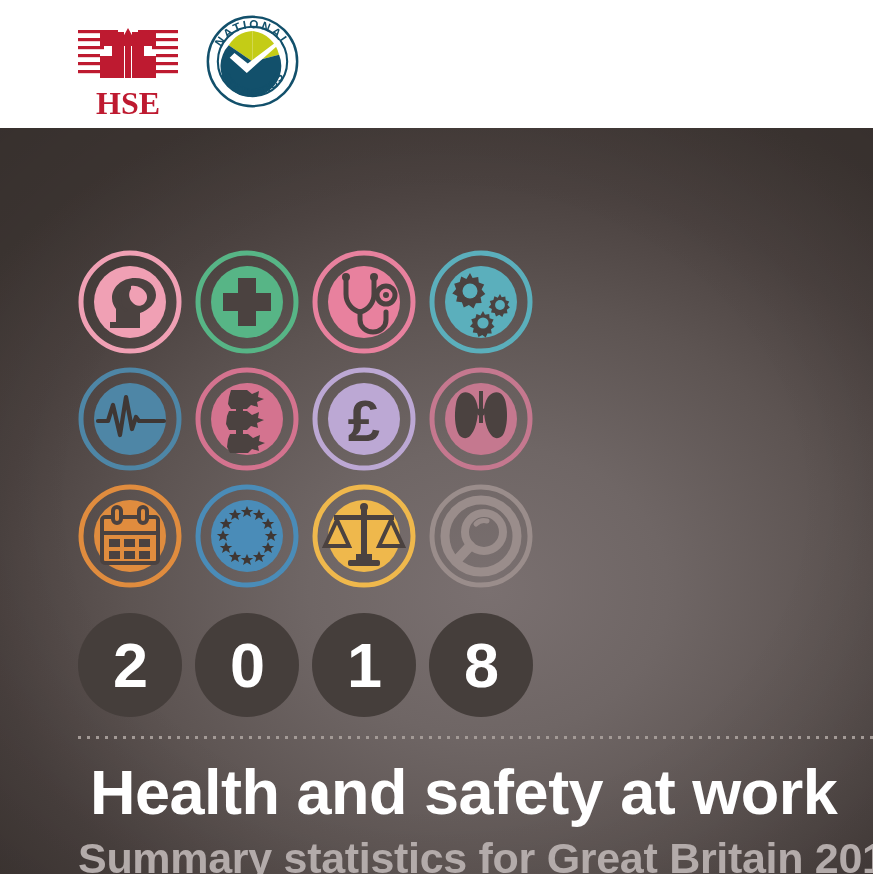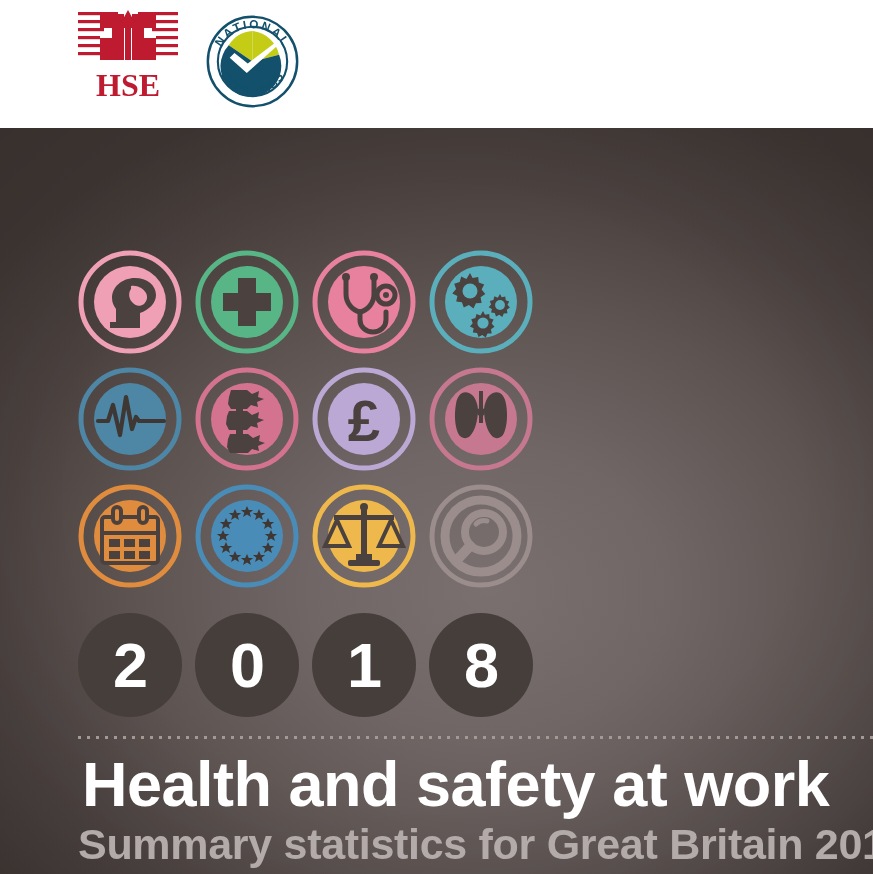--- a/index.html
+++ b/index.html
@@ -24,21 +24,21 @@
     position: absolute;
     left: 0; top: 0;
     width: 873px;
     height: 128px;
     background: #ffffff;
     z-index: 5;
   }
   #hse-logo {
     position: absolute;
     left: 78px;
-    top: 8px;
+    top: 26px;
     width: 100px;
     height: 92px;
   }
   #ns-logo {
     position: absolute;
     left: 205px;
     top: 14px;
     width: 95px;
     height: 98px;
   }
@@ -135,21 +135,21 @@
     z-index: 3;
     width: 795px;
   }
   #main-title {
     color: #ffffff;
     font-family: "Liberation Sans", sans-serif;
     font-size: 63px;
     font-weight: bold;
     line-height: 1.02;
     letter-spacing: -0.5px;
-    margin: 4px;
+    margin: 12px;
     white-space: nowrap;
   }
   #sub-title {
     color: #b3abaa;
     font-family: "Liberation Sans", sans-serif;
     font-size: 43px;
     font-weight: bold;
     line-height: 1.05;
     letter-spacing: -0.3px;
     margin: 6px 0 0 0;

